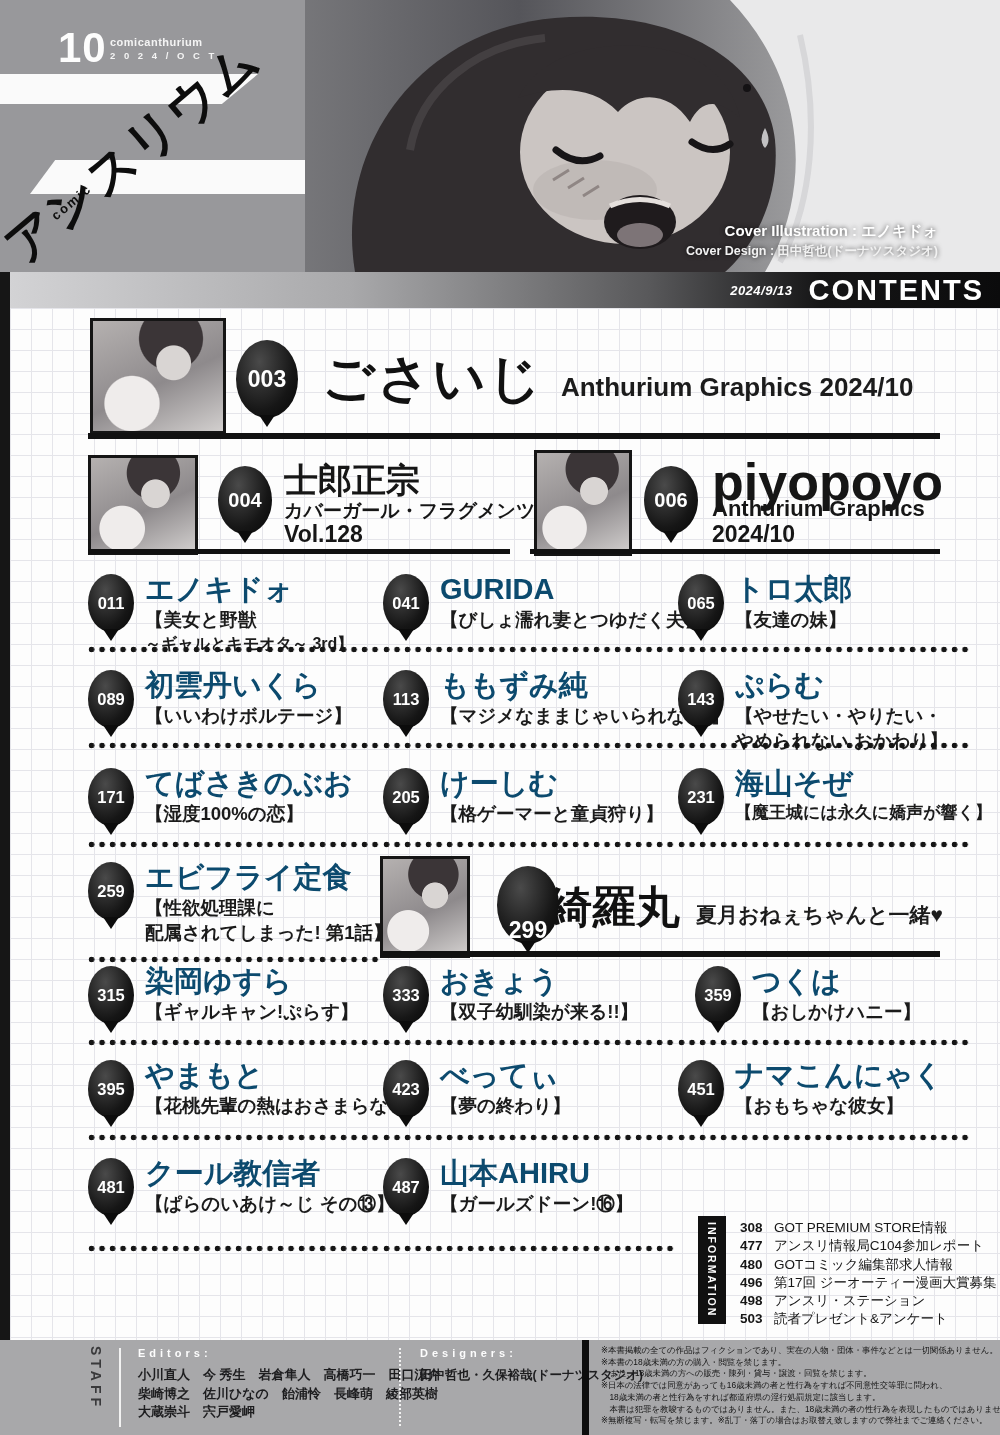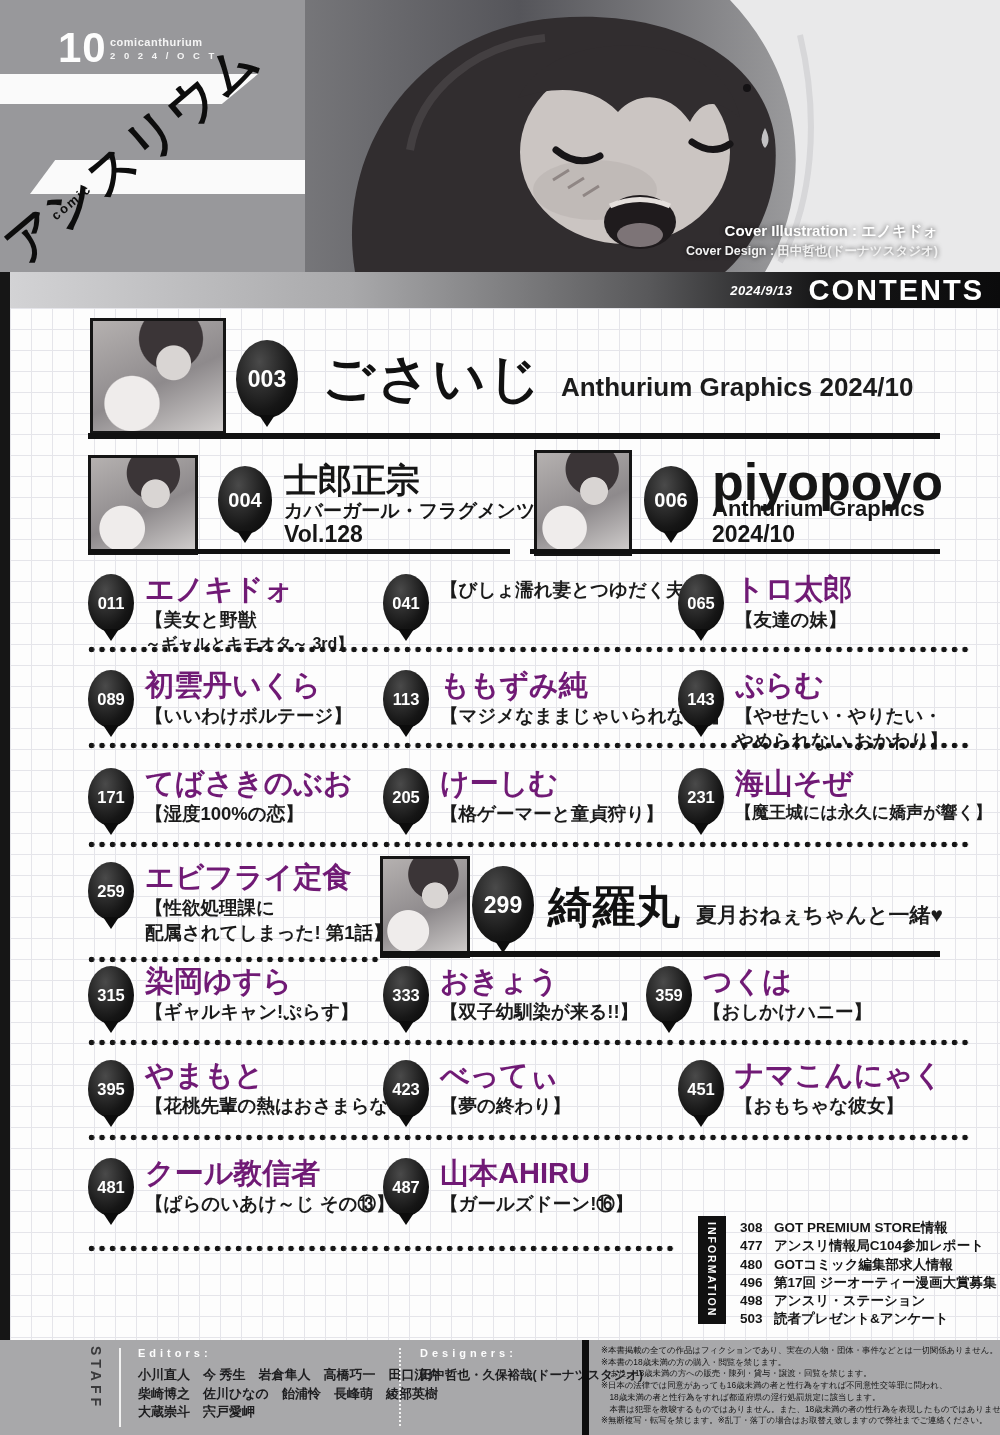--- a/index.html
+++ b/index.html
@@ -61,30 +61,30 @@
   .fa-xl { font-size:52px; font-weight:900; letter-spacing:2px; }
   .fa-lg { font-size:52px; font-weight:900; }
   .fa-md { font-size:34px; font-weight:900; }
   .f-sub { font-size:26px; font-weight:700; color:#1c1c1c; margin-left:18px; }
   .f-sub-sm { font-size:21px; font-weight:700; color:#1c1c1c; margin-left:16px; }
   .f-line { position:absolute; z-index:2; white-space:nowrap; color:#161616; }
   
   .entry { position:absolute; z-index:2; display:flex; gap:11px; }
   .entry .bwrap { position:relative; width:46px; height:58px; flex:0 0 46px; }
   .entry .balloon { left:0; top:0; }
-  .eauthor { font-size:29px; font-weight:900; line-height:1.05; white-space:nowrap; color:#701a75; }
+  .eauthor { font-size:29px; font-weight:900; line-height:1.05; white-space:nowrap; color:#0c4a6e; }
   .etitle { margin-top:4px; font-size:18.5px; font-weight:700; color:#1b1b1b; line-height:1.35; white-space:nowrap; }
   
   .info-label { position:absolute; left:698px; top:1216px; width:28px; height:108px; background:#111; z-index:2;
     color:#fff; display:flex; align-items:center; justify-content:center;
     writing-mode:vertical-rl; font-size:10.5px; font-weight:700; letter-spacing:2px; }
   .info-list { position:absolute; left:740px; top:1219px; z-index:2; }
   .info-row { font-size:13.5px; line-height:18.3px; white-space:nowrap; color:#161616; }
   .info-page { font-weight:700; display:inline-block; width:34px; }
-  .info-text { font-weight:700;margin-top:24px; }
+  .info-text { font-weight:400;margin-top:24px; }
   
   .staff-bar { position:absolute; left:0; top:1340px; width:1000px; height:95px; background:#a8a8aa; z-index:4; }
   .staff-label { position:absolute; left:88px; top:6px; height:84px; writing-mode:vertical-rl;
     font-size:14px; font-weight:700; letter-spacing:4px; color:#39393b; }
   .staff-vline { position:absolute; left:119px; top:8px; width:2px; height:79px; background:#f2f2f2; }
   .ed-label, .de-label { position:absolute; top:7px; font-size:11px; font-weight:700; color:#fdfdfd; letter-spacing:4px; }
   .ed-label { left:138px; } .de-label { left:420px; }
   .ed-lines { position:absolute; left:138px; top:26px; }
   .ed-lines div { font-size:13px; font-weight:600; color:#1d1d1f; line-height:18.5px; white-space:nowrap; }
   .de-name { position:absolute; left:420px; top:27px; font-size:12.5px; font-weight:600; color:#1d1d1f; white-space:nowrap; }
@@ -192,20 +192,21 @@
         </div>
       </div>
   </div>
   <div class="entry" style="left:383px;top:574px;">
     <div class="bwrap">
         <div class="balloon b-sm">
           <span>041</span>
         </div>
       </div>
     <div>
+        <div class="eauthor">GURIDA</div>
       <div class="etitle">
           <div>【びしょ濡れ妻とつゆだく夫】</div>
         </div>
       </div>
   </div>
   <div class="entry" style="left:678px;top:574px;">
     <div class="bwrap">
         <div class="balloon b-sm">
           <span>065</span>
         </div>
@@ -318,21 +319,21 @@
         <div class="eauthor">エビフライ定食</div>
       <div class="etitle">
           <div>【性欲処理課に</div>
           <div>配属されてしまった! 第1話】</div>
         </div>
       </div>
   </div>
   <div class="dotted" style="left:88px;top:956px;width:292px;"></div>
 
   <div class="thumb" style="left:380px;top:856px;width:84px;height:96px;"></div>
-  <div class="balloon b-lg" style="left:472px;top:866px;">
+  <div class="balloon b-lg" style="left:497px;top:866px;align-items:flex-end;">
     <span>299</span>
   </div>
   <div class="f-row" style="left:548px;top:878px;">
     <span class="fa-lg" style="font-size:44px;">綺羅丸</span>
     <span class="f-sub-sm">夏月おねぇちゃんと一緒♥</span>
   </div>
   <div class="uline" style="left:380px;top:951px;width:560px;height:6px;"></div>
 
   <div class="entry" style="left:88px;top:966px;">
     <div class="bwrap">
@@ -353,21 +354,21 @@
           <span>333</span>
         </div>
       </div>
     <div>
         <div class="eauthor">おきょう</div>
       <div class="etitle">
           <div>【双子幼馴染が来る!!】</div>
         </div>
       </div>
   </div>
-  <div class="entry" style="left:646px;top:966px;">
+  <div class="entry" style="left:695px;top:966px;">
     <div class="bwrap">
         <div class="balloon b-sm">
           <span>359</span>
         </div>
       </div>
     <div>
         <div class="eauthor">つくは</div>
       <div class="etitle">
           <div>【おしかけハニー】</div>
         </div>

